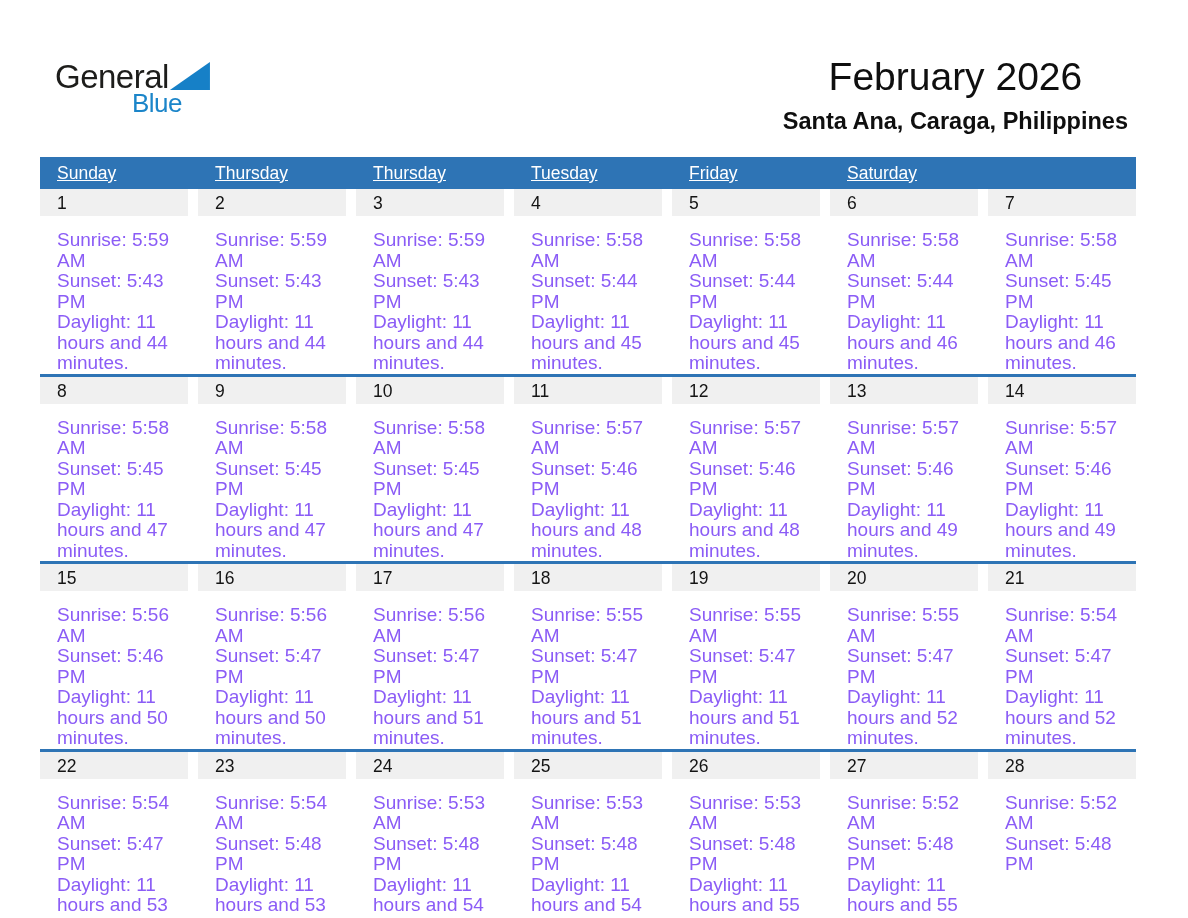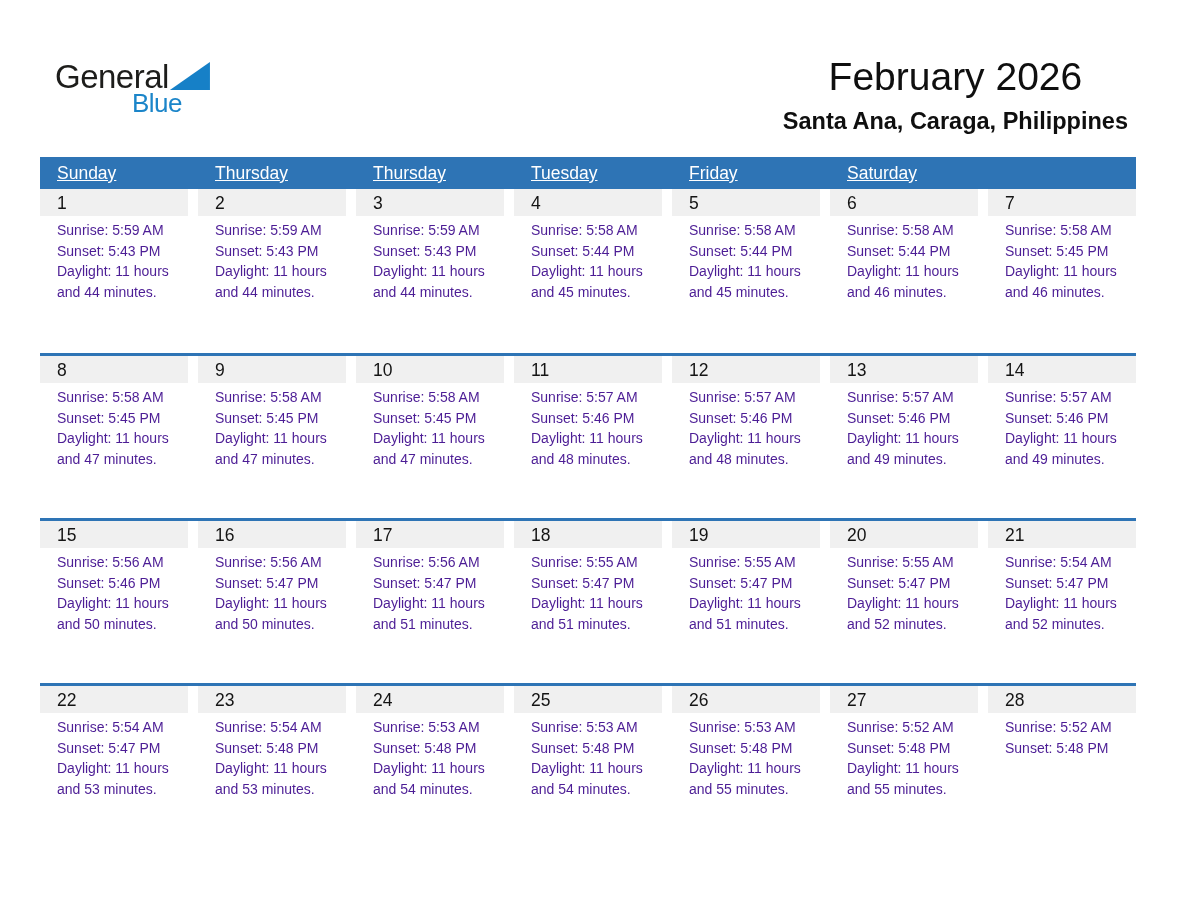--- a/index.html
+++ b/index.html
@@ -106,24 +106,24 @@
   }
   .day-band {
     background: #f0f0f0;
     height: 27px;
     font-size: 17.5px;
     line-height: 28px;
     padding-left: 17px;
     color: #141414;
   }
   .cell-text {
-    padding: 4px 8px 0 17px;
-    font-size: 14px;
+    padding: 14px 8px 0 17px;
+    font-size: 19px;
     line-height: 20.5px;
-    color: #4c1d95;
+    color: #8b5cf6;
   }
 </style>
 </head>
 <body>
 
 <div class="logo">
   <div class="logo-row1">
     <span class="logo-general">General</span>
     <span class="logo-triangle"></span>
   </div>

